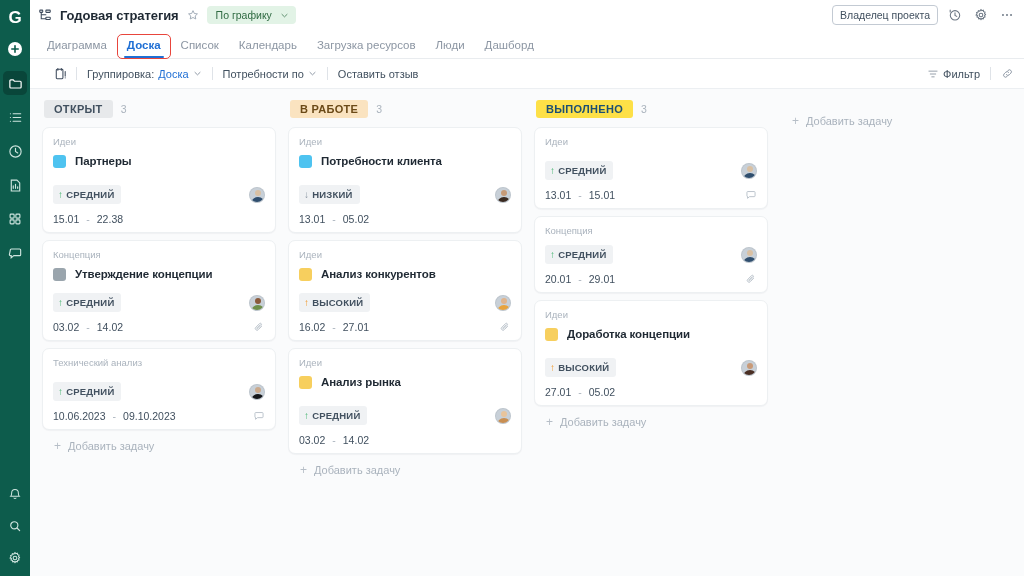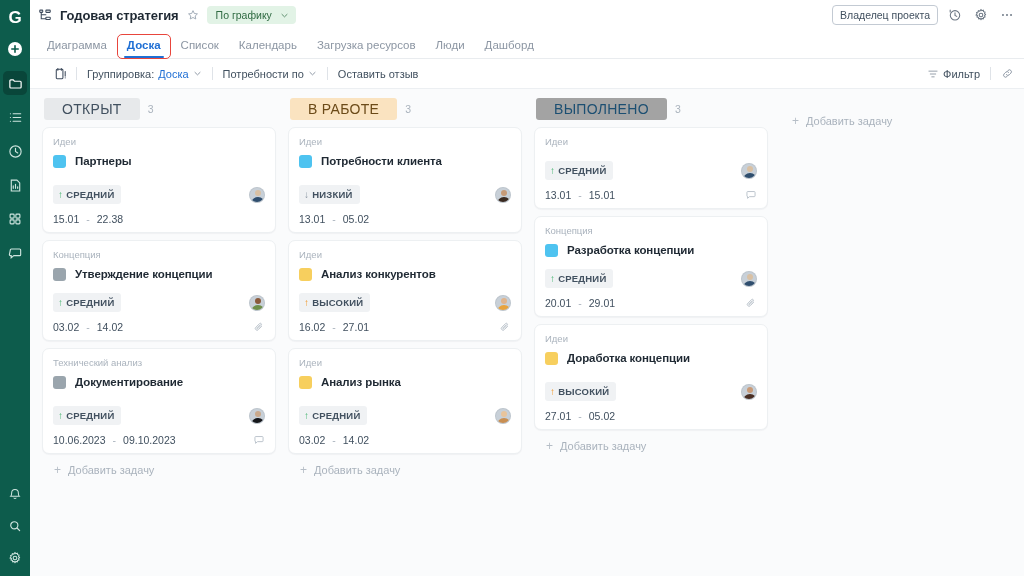--- a/index.html
+++ b/index.html
@@ -92,22 +92,22 @@
   .chev { display: inline-flex; align-items: center; color: #8c96a3; }
 
   
   .board {
     flex: 1 1 auto; background: #fafbfc; display: flex;
     padding: 8px 6px 0 6px; gap: 0; overflow: hidden;
   }
   .column { width: 246px; flex: 0 0 246px; padding: 0 6px; display: flex; flex-direction: column; }
   .col-head { display: flex; align-items: center; gap: 8px; height: 24px; padding-left: 2px; }
   .col-badge {
-    font-size: 14px; font-weight: normal; letter-spacing: 0.3px;
-    padding: 3px 18px; border-radius: 3px; white-space: nowrap;
+    font-size: 11px; font-weight: bold; letter-spacing: 0.3px;
+    padding: 3px 10px; border-radius: 3px; white-space: nowrap;
   }
   .col-count { font-size: 10.5px; color: #aab3bd; }
 
   .cards { display: flex; flex-direction: column; gap: 7px; margin-top: 6px; }
   .card {
     background: #ffffff; border: 1px solid #edf0f2; border-radius: 7px;
     padding: 8px 10px 7px 10px;
     box-shadow: 0 1px 1px rgba(16,24,40,0.04);
   }
   .card-cat { font-size: 9.5px; color: #aab3bd; margin-bottom: 4px; }
@@ -383,24 +383,20 @@
               <span class="foot-icon">
                 <svg width="12" height="12" viewBox="0 0 16 16" fill="none" stroke="currentColor" stroke-width="1.2" stroke-linecap="round">
                     <path d="M11.4 7.2l-4.1 4.1a2.3 2.3 0 11-3.2-3.2l4.6-4.6a1.5 1.5 0 112.2 2.1l-4.6 4.6a.7.7 0 11-1-1l4.2-4.2"></path>
                   </svg>
               </span>
             </div>
           </div>
 
           <div class="card">
             <div class="card-cat">Технический анализ</div>
-            <div class="card-title-row">
-              <span class="sq" style="background:#9aa5ad"></span>
-              <span class="card-title">Документирование</span>
-            </div>
             <div class="card-mid">
               <span class="prio">
                 <span class="arr" style="color:#3fb36b">↑</span>
                 <span>СРЕДНИЙ</span>
               </span>
               <span class="avatar">
                   <span class="hd" style="background:#caa98c"></span>
                   <span class="bd" style="background:#14161a"></span>
                 </span>
             </div>
@@ -514,21 +510,21 @@
 
         </div>
         <div class="add-task">
           <span class="pl">+</span>
           <span>Добавить задачу</span>
         </div>
       </div>
 
       <div class="column">
         <div class="col-head">
-          <span class="col-badge" style="background:#a3a3a3;color:#1c4f72">ВЫПОЛНЕНО</span>
+          <span class="col-badge" style="background:#fde047;color:#1c4f72">ВЫПОЛНЕНО</span>
           <span class="col-count">3</span>
         </div>
         <div class="cards">
 
           <div class="card">
             <div class="card-cat">Идеи</div>
             <div class="card-mid">
               <span class="prio">
                 <span class="arr" style="color:#3fb36b">↑</span>
                 <span>СРЕДНИЙ</span>
@@ -547,24 +543,20 @@
               <span class="foot-icon">
                 <svg width="12" height="12" viewBox="0 0 16 16" fill="none" stroke="currentColor" stroke-width="1.2">
                     <path d="M2.6 4.4a1 1 0 011-1h8.8a1 1 0 011 1v4.8a1 1 0 01-1 1H6l-2.6 2.2V10.2h.2a1 1 0 01-1-1z"></path>
                   </svg>
               </span>
             </div>
           </div>
 
           <div class="card">
             <div class="card-cat">Концепция</div>
-            <div class="card-title-row">
-              <span class="sq" style="background:#4ec3f0"></span>
-              <span class="card-title">Разработка концепции</span>
-            </div>
             <div class="card-mid" style="margin-top:9px">
               <span class="prio">
                 <span class="arr" style="color:#3fb36b">↑</span>
                 <span>СРЕДНИЙ</span>
               </span>
               <span class="avatar">
                   <span class="hd" style="background:#d9c0a3"></span>
                   <span class="bd" style="background:#2f4e6e"></span>
                 </span>
             </div>

